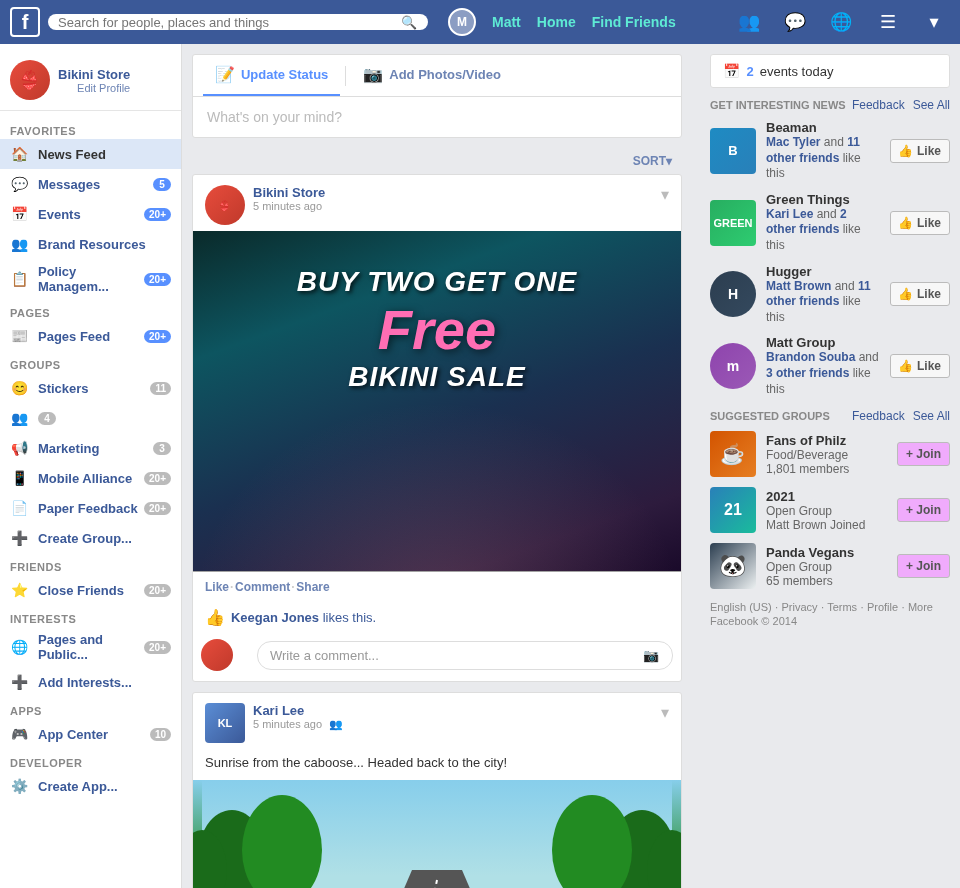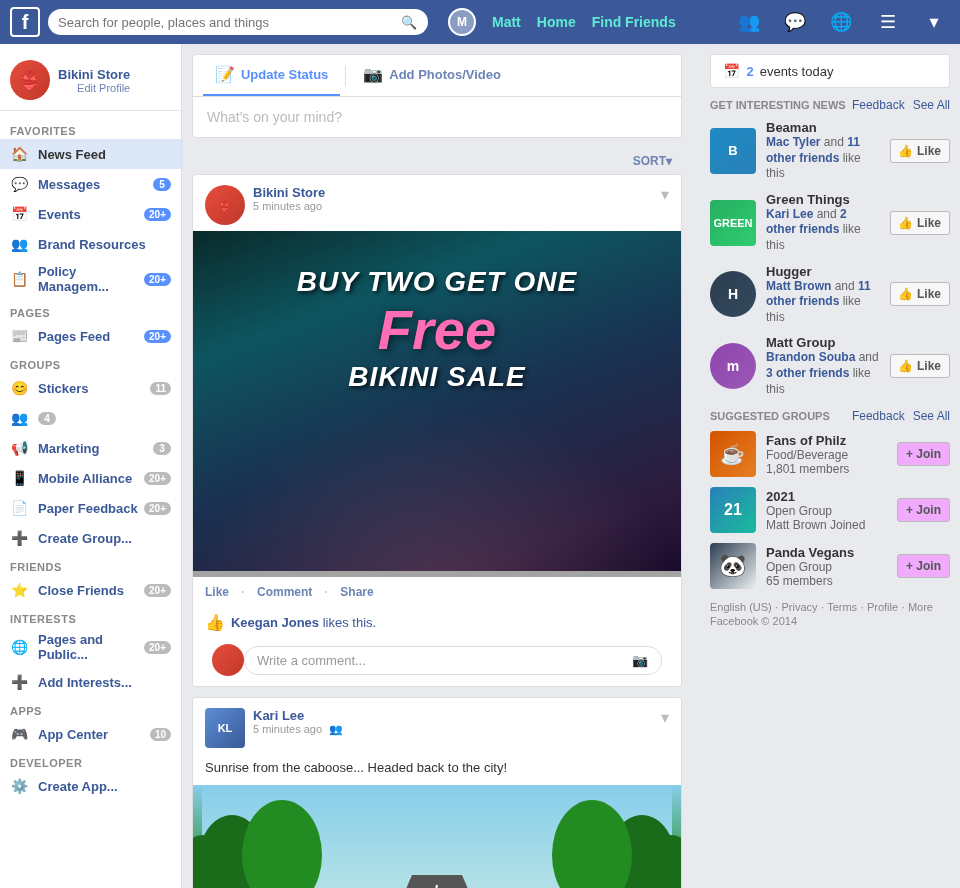--- a/index.html
+++ b/index.html
@@ -22,21 +22,21 @@
       border: 2px solid #fff;
       border-radius: 4px;
       display: flex; align-items: center; justify-content: center;
       color: #fff; font-size: 20px; font-weight: bold;
       margin-right: 8px; flex-shrink: 0;
     }
     .topnav-search {
       flex: 1; max-width: 380px;
       background: #fff;
       border-radius: 14px;
-      height: 26px;
+      height: 16px;
       display: flex; align-items: center;
       padding: 8px 10px;
       margin-right: 10px;
     }
     .topnav-search input {
       border: none; outline: none; width: 100%; font-size: 13px; color: #333;
       background: transparent;
     }
     .topnav-search-icon { color: #6e7bb0; margin-left: 4px; }
     .topnav-center { display: flex; align-items: center; gap: 16px; margin: 0 10px; }
@@ -192,35 +192,35 @@
       text-shadow: 2px 2px 4px rgba(0,0,0,0.8);
       font-style: italic;
       letter-spacing: 1px;
     }
     .bikini-free-text {
       color: #ff6eb4; font-size: 56px; font-weight: 900;
       font-style: italic; text-shadow: 2px 2px 8px rgba(0,0,0,0.6);
       line-height: 1.1;
     }
     .post-actions {
-      display: flex; align-items: center; gap: 12px;
+      display: flex; align-items: center; gap: 1px;
       padding: 8px 12px;
-      border-top: 6px solid #a3a3a3;
+      border-top: 1px solid #a3a3a3;
       color: #6d84b4; font-size: 12px; font-weight: bold;
     }
     .post-action { cursor: pointer; }
     .post-like-info {
       display: flex; align-items: center; gap: 6px;
       padding: 6px 12px; font-size: 13px; color: #3b5998;
     }
     .like-thumb { color: #5890ff; font-size: 16px; }
     .post-comment-input {
       display: flex; align-items: center;
-      padding: 6px 19px 10px;
-      gap: 0;
+      padding: 6px 8px 10px;
+      gap: 24px;
     }
     .comment-avatar {
       width: 32px; height: 32px; border-radius: 50%;
       background: linear-gradient(135deg, #e74c3c, #c0392b);
       flex-shrink: 0;
     }
     .comment-input-box {
       flex: 1; border: 1px solid #ddd; border-radius: 14px;
       padding: 6px 12px; font-size: 13px; color: #999;
       display: flex; align-items: center; justify-content: space-between;

